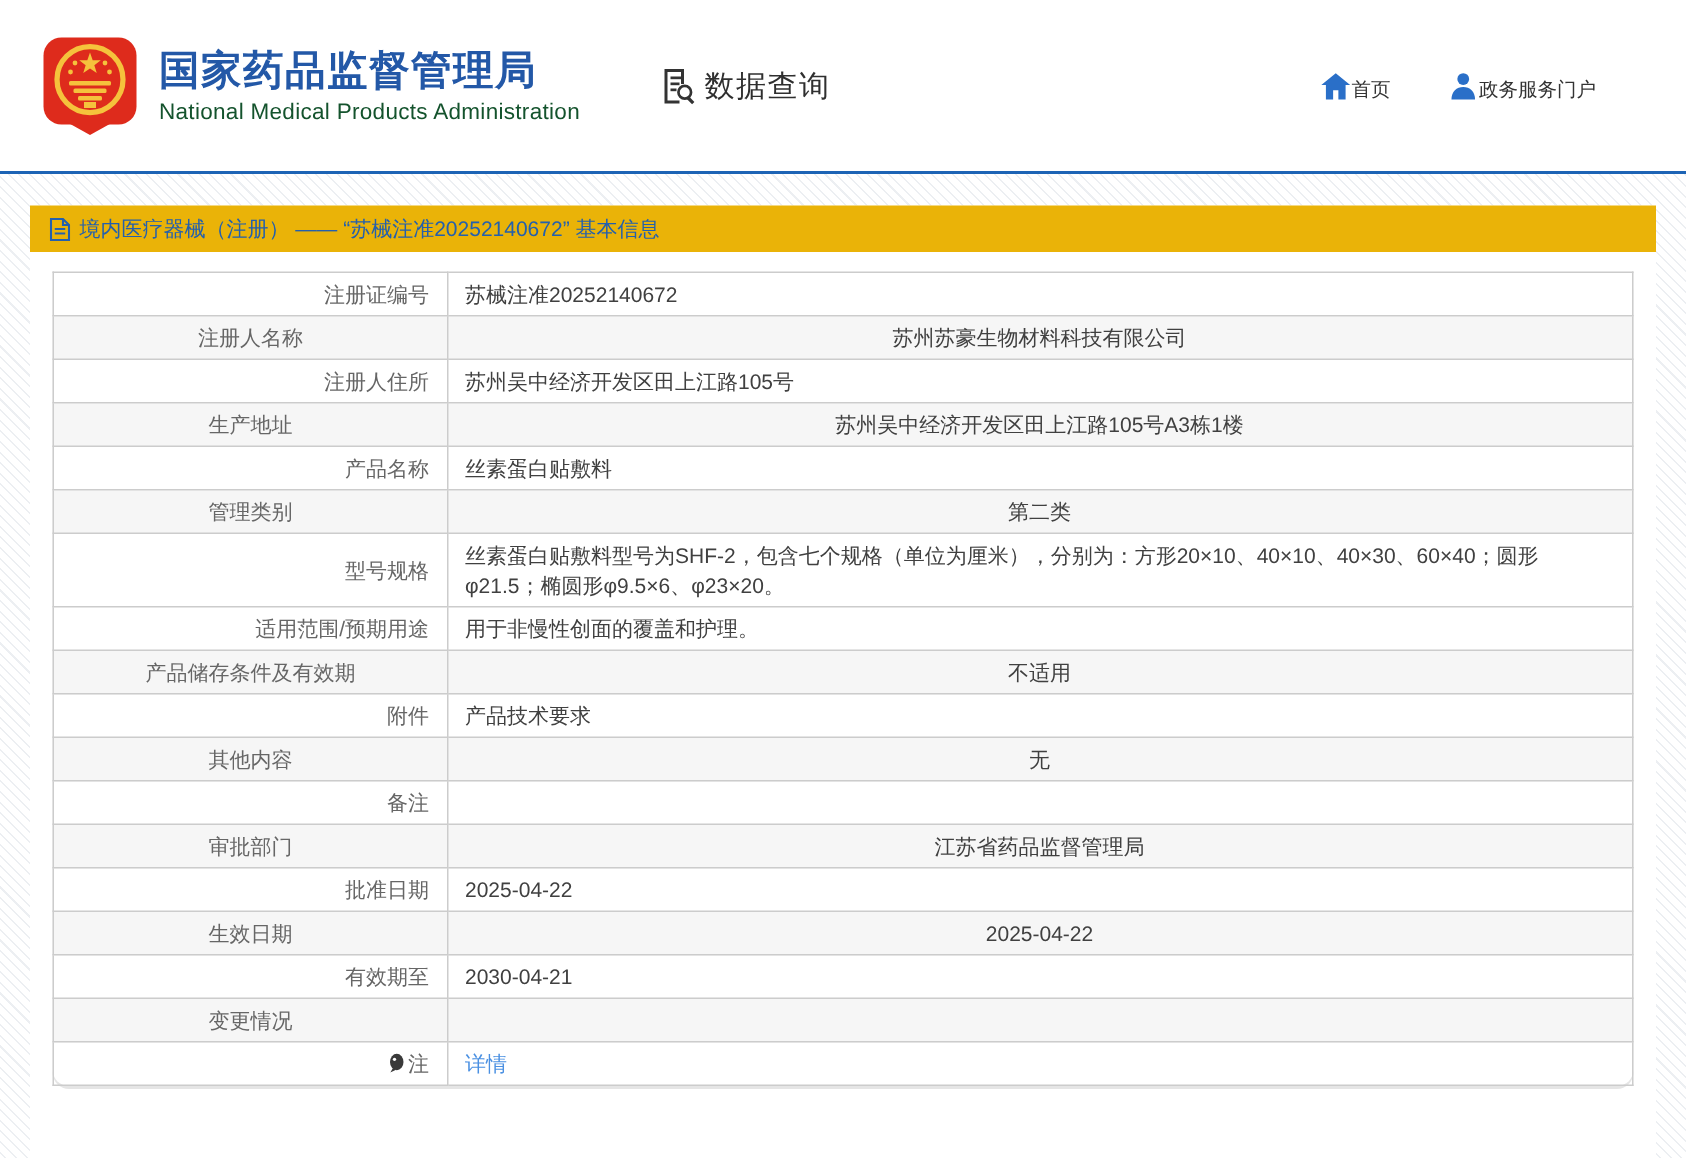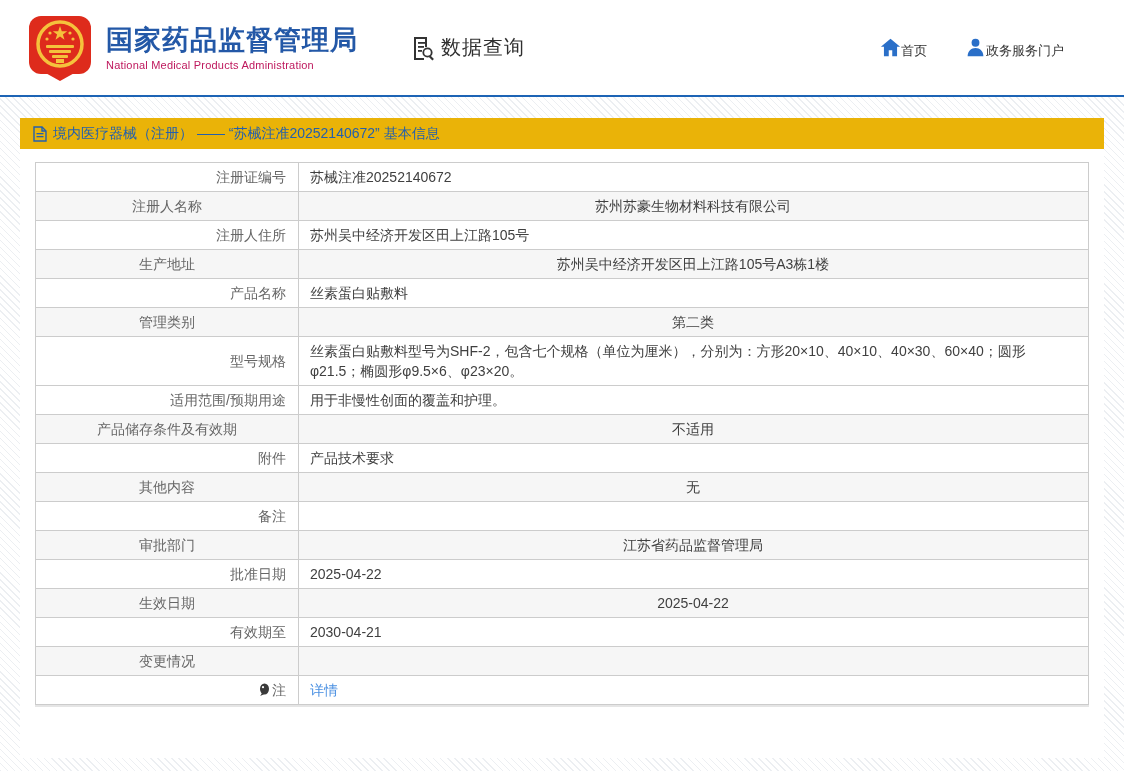--- a/index.html
+++ b/index.html
@@ -6,40 +6,40 @@
   html, body { width: 1124px; height: 772px; }
   body {
     font-family: "Liberation Sans", "DejaVu Sans", sans-serif;
     background: #ffffff;
     color: #333;
     overflow: hidden;
   }
 
   
   .site-header {
-    height: 97px;
+    height: 116px;
     background: #ffffff;
     border-bottom: 2px solid #1d64b5;
     display: flex;
     align-items: center;
     padding: 0 60px 0 28px;
   }
   .brand { display: flex; align-items: center; cursor: pointer; }
   .emblem { width: 64px; height: 66px; flex: 0 0 auto; }
   .brand-text { margin-left: 14px; }
   .brand-title {
     font-size: 27px;
     font-weight: bold;
     color: #2358a7;
     letter-spacing: 1px;
     line-height: 30px;
   }
   .brand-sub {
-    font-size: 11px;
-    color: #be185d;
+    font-size: 15px;
+    color: #14532d;
     margin-top: 4px;
     letter-spacing: 0.2px;
   }
   .data-query {
     display: flex;
     align-items: center;
     margin-left: 52px;
     cursor: pointer;
   }
   .data-query .dq-icon { width: 26px; height: 26px; margin-right: 5px; }
@@ -88,20 +88,21 @@
   }
   .title-bar .page-icon { width: 14px; height: 16px; margin-right: 6px; flex: 0 0 auto; }
   .title-text { font-size: 14px; color: #2460ad; }
 
   
   .table-wrap { padding: 13px 15px 0 15px; }
   table.info-table {
     width: 100%;
     border-collapse: collapse;
     box-shadow: 0 2px 0 rgba(0,0,0,0.10);
+    border-radius: 11px;
   }
   .info-table td {
     border: 1px solid #cccccc;
     font-size: 14px;
     line-height: 20px;
     padding: 4px 12px;
     vertical-align: middle;
   }
   .info-table td.label-cell {
     width: 263px;

